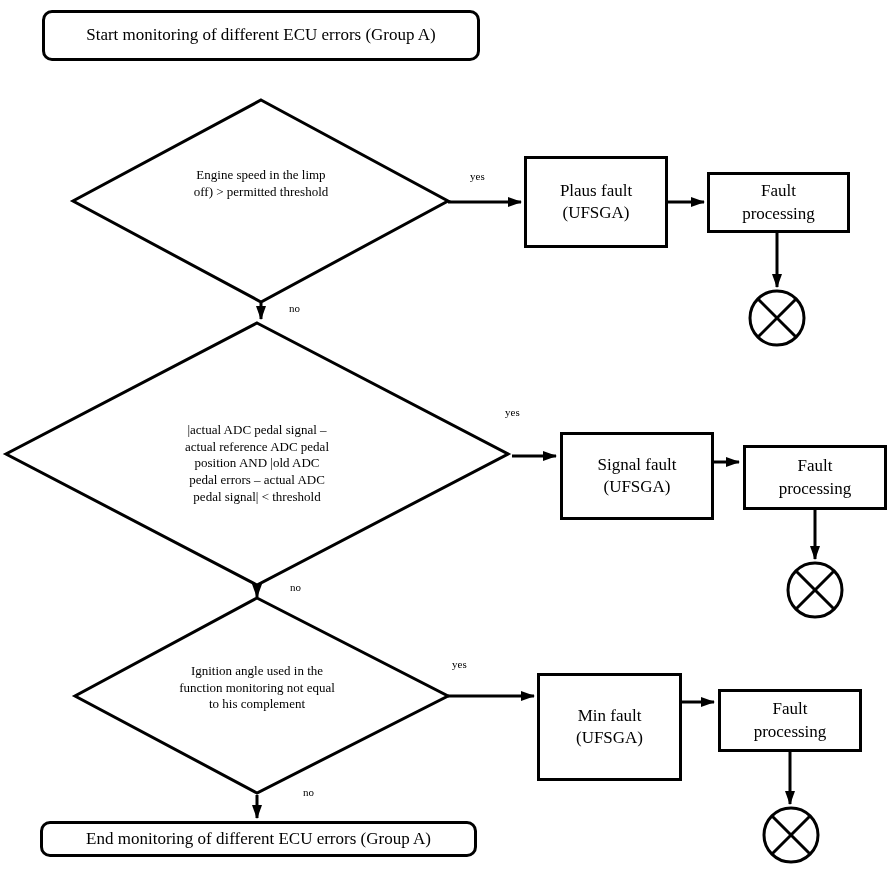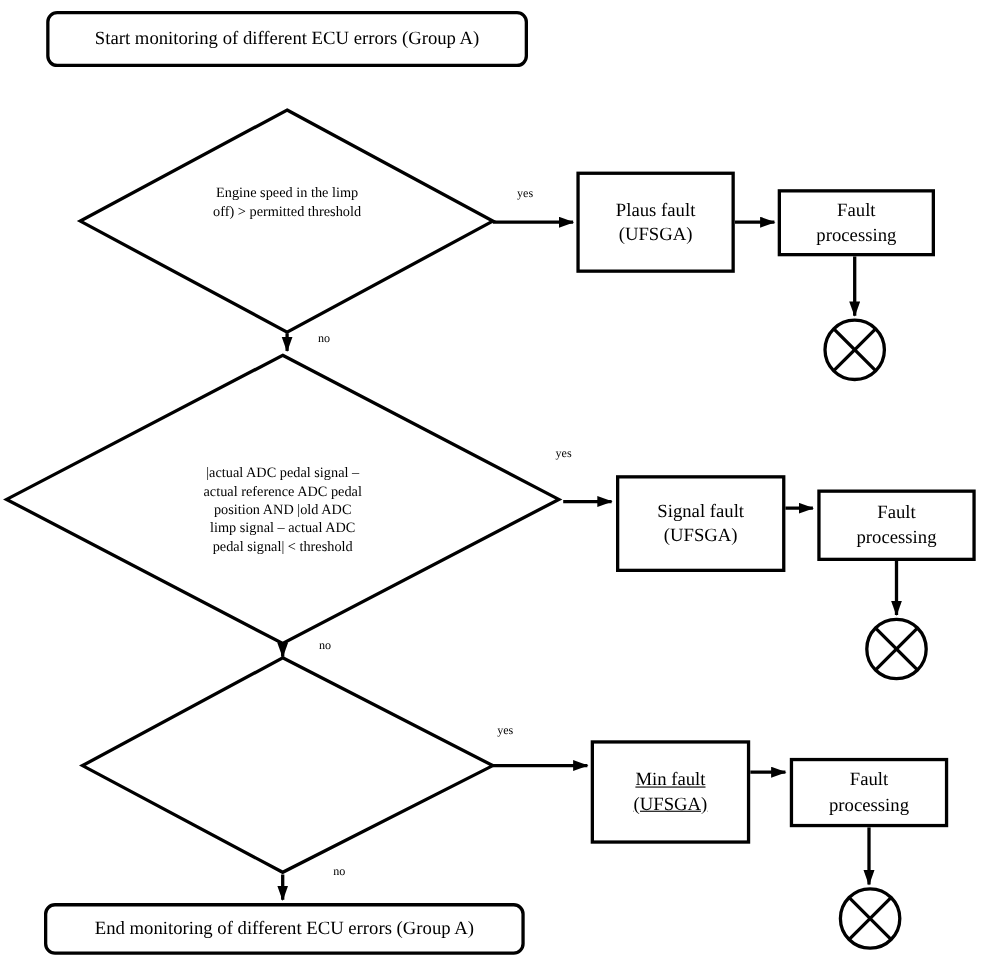--- a/index.html
+++ b/index.html
@@ -64,47 +64,52 @@
     <g>
       <circle cx="791" cy="835" r="27" fill="#fff" stroke="#000" stroke-width="3"></circle>
       <line x1="772" y1="816" x2="810" y2="854" stroke="#000" stroke-width="3"></line>
       <line x1="810" y1="816" x2="772" y2="854" stroke="#000" stroke-width="3"></line>
     </g>
   </svg>
 
   <div class="box rounded" style="left:42px;top:10px;width:438px;height:51px;">
     <span>Start monitoring of different ECU errors (Group A)</span>
   </div>
-  <div class="box rounded" style="left:40px;top:821px;width:437px;height:47px;font-family:Liberation Serif, serif;">
+  <div class="box rounded" style="left:40px;top:821px;width:437px;height:36px;font-family:Liberation Serif, serif;">
     <span>End monitoring of different ECU errors (Group A)</span>
   </div>
 
   <div class="dtext" style="left:111px;top:167px;width:300px;">
     <div>Engine speed in the limp</div>
     <div>off) &gt; permitted threshold</div>
   </div>
 
   <div class="dtext" style="left:107px;top:388px;width:300px;margin-top:34px;">
     <div>|actual ADC pedal signal –</div>
     <div>actual reference ADC pedal</div>
     <div>position AND |old ADC</div>
-    <div>limp signal – actual ADC</div>
+    <div>pedal errors – actual ADC</div>
     <div>pedal signal| &lt; threshold</div>
   </div>
 
+  <div class="dtext" style="left:107px;top:663px;width:300px;">
+    <div>Ignition angle used in the</div>
+    <div>function monitoring not equal</div>
+    <div>to his complement</div>
+  </div>
 
   <div class="box" style="left:524px;top:156px;width:144px;height:92px;">
     <div>Plaus fault</div>
     <div>(UFSGA)</div>
   </div>
   <div class="box" style="left:560px;top:432px;width:154px;height:88px;">
     <div>Signal fault</div>
     <div>(UFSGA)</div>
   </div>
-  <div class="box" style="left:537px;top:673px;width:145px;height:94px;text-decoration:underline;">
+  <div class="box" style="left:537px;top:673px;width:145px;height:108px;">
     <div>Min fault</div>
     <div>(UFSGA)</div>
   </div>
 
   <div class="box" style="left:707px;top:172px;width:143px;height:61px;">
     <div>Fault</div>
     <div>processing</div>
   </div>
   <div class="box" style="left:743px;top:445px;width:144px;height:65px;">
     <div>Fault</div>

